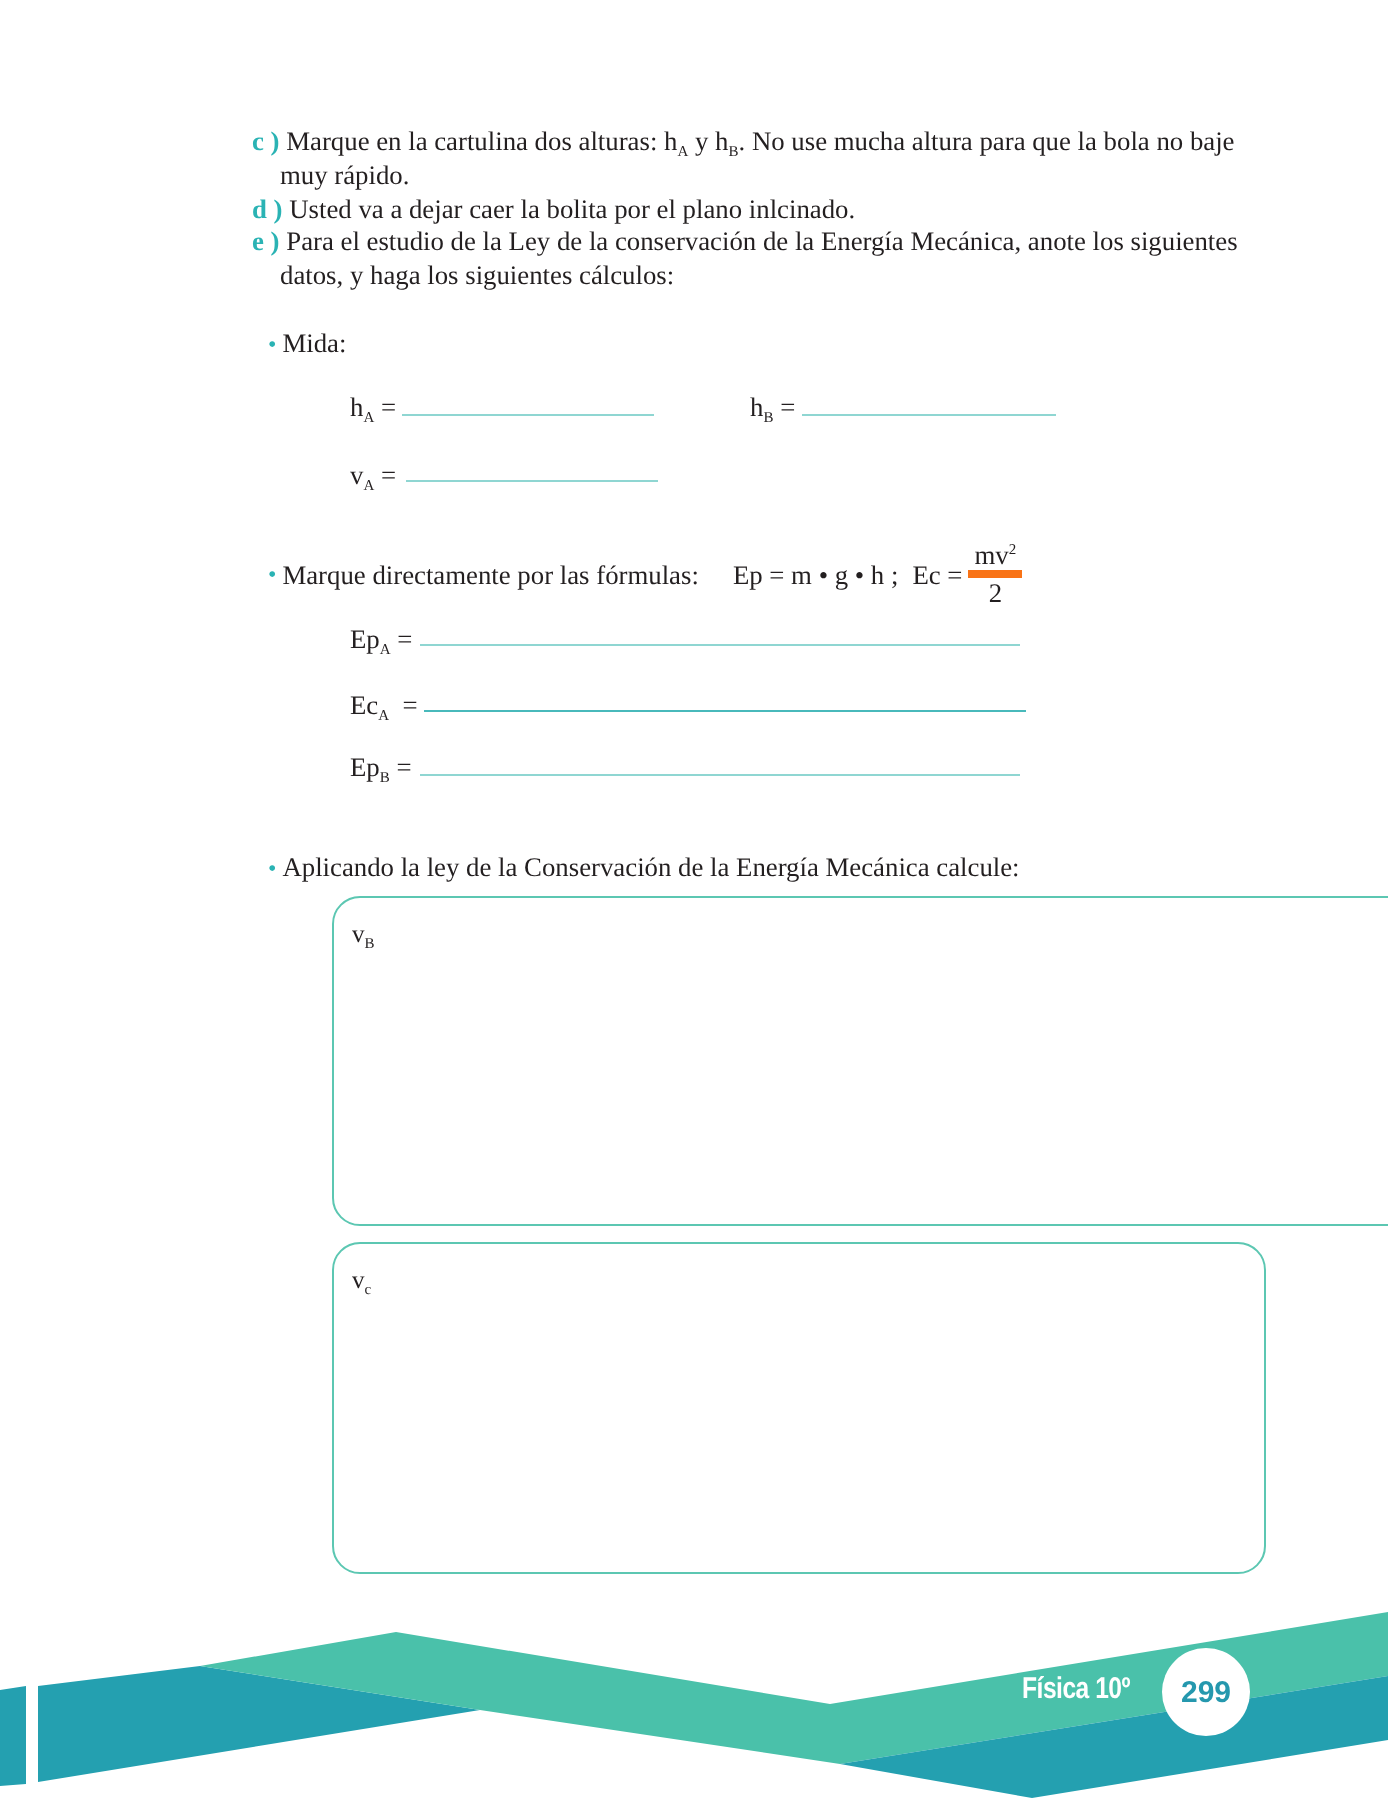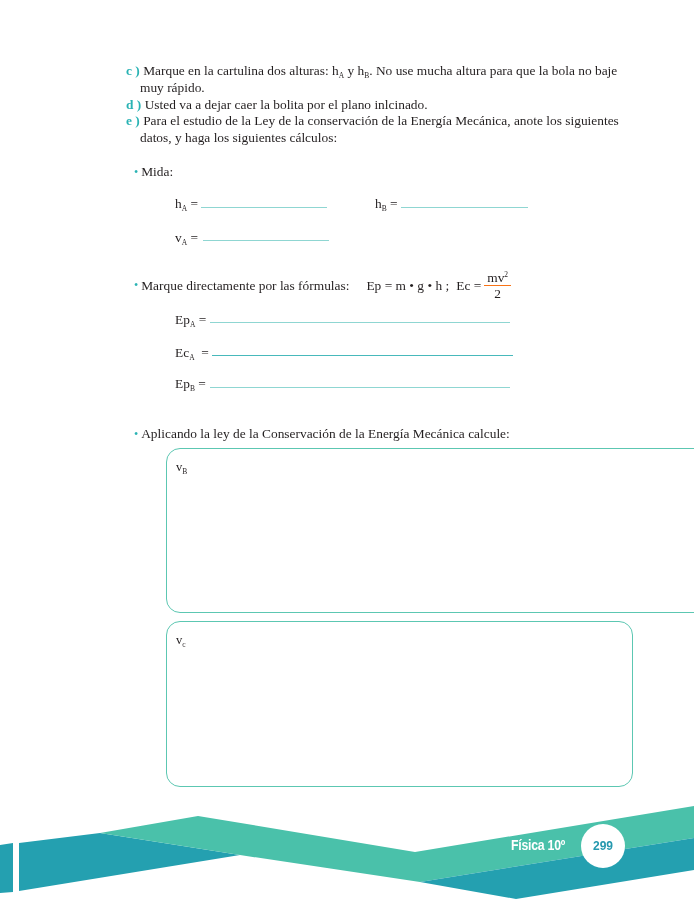--- a/index.html
+++ b/index.html
@@ -9,27 +9,27 @@
   .txt { font-size:13.4px; line-height:17px; white-space:nowrap; }
   .lbl { color:#2ab3b4; font-weight:bold; }
   .bullet { color:#2ab3b4; font-size:12px; margin-right:3px; }
   sub { font-size:7.5px; vertical-align:-3px; line-height:0; }
   sup { font-size:7.5px; vertical-align:5px; line-height:0; }
   .line { position:absolute; height:0; border-top:1.3px solid #8fd6d2; }
   .line.dark { border-top-color:#48b9bb; }
   .box { position:absolute; border:1.5px solid #5cc7b2; border-radius:14px; box-sizing:border-box; }
   .boxlbl { position:absolute; left:9px; top:11px; font-size:12.5px; }
   .frac { display:inline-block; vertical-align:middle; text-align:center; margin-left:3px; }
-  .frac .num { display:block; border-bottom:1px solid #f97316; padding:0 3px; line-height:15px; }
+  .frac .num { display:block; border-bottom:4px solid #f97316; padding:0 3px; line-height:15px; }
   .frac .den { display:block; line-height:15px; }
   .footer-title { position:absolute; left:511px; top:836px; font-family:"Liberation Sans", "DejaVu Sans", sans-serif;
                   font-weight:bold; font-size:15px; color:#ffffff; letter-spacing:-0.3px; transform:scaleX(0.82); transform-origin:left center; }
   .page-circle { position:absolute; left:581px; top:824px; width:44px; height:44px; border-radius:50%; background:#ffffff;
                  display:flex; align-items:center; justify-content:center; }
-  .page-num { font-family:"Liberation Sans", "DejaVu Sans", sans-serif; font-weight:bold; font-size:12px; color:#2598ae; }
+  .page-num { font-family:"Liberation Sans", "DejaVu Sans", sans-serif; font-weight:bold; font-size:15px; color:#2598ae; }
 </style>
 </head>
 <body>
 
 <div class="abs txt" style="left:126px; top:62px;">
   <span class="lbl">c )</span>
   <span>Marque en la cartulina dos alturas: h</span><sub>A</sub><span> y h</span><sub>B</sub><span>. No use mucha altura para que la bola no baje</span>
 </div>
 <div class="abs txt" style="left:140px; top:79px;">muy rápido.</div>
 

